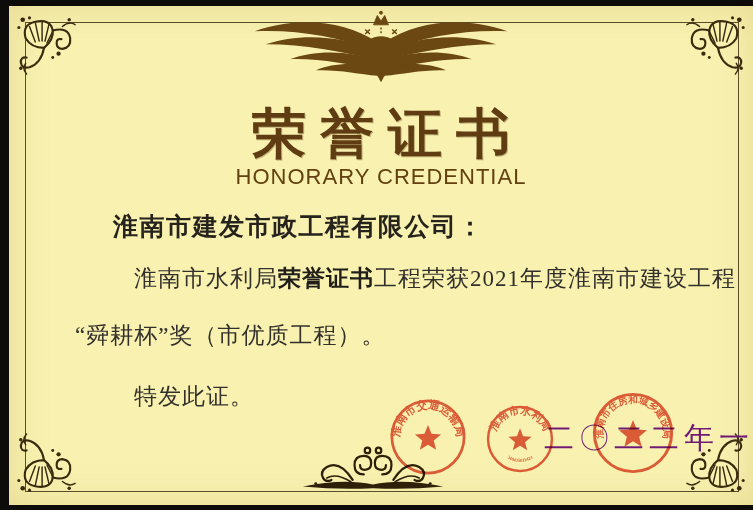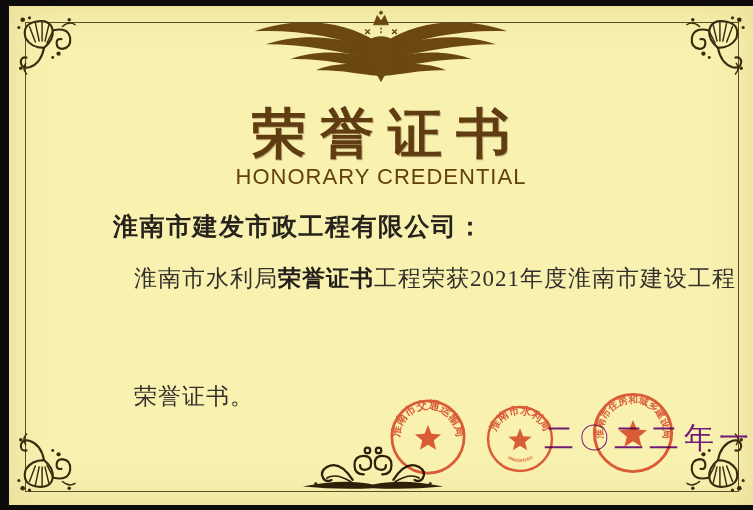--- a/index.html
+++ b/index.html
@@ -173,21 +173,22 @@
         <path d="M150 20 v6" fill="none" stroke-width="1.6" stroke-dasharray="2 2"></path>
       </g>
     </svg>
 
     <div class="title">荣誉证书</div>
     <div class="subtitle">HONORARY CREDENTIAL</div>
 
     <div class="recipient">淮南市建发市政工程有限公司：</div>
 
     <div class="body-line line-a"><span>淮南市水利局</span><span class="em">荣誉证书</span><span>工程荣获2021年度淮南市建设工程</span></div>
-    <div class="body-line line-c">荣誉证书。</div>
+    <div class="body-line line-b">“舜耕杯”奖（市优质工程）。</div>
+    <div class="body-line line-c">特发此证。</div>
 
     <div class="date">二〇二二年一月</div>
 
     <svg class="flourish-bottom" viewBox="0 0 160 52">
       <g fill="none" stroke="#2e2008" stroke-width="2.4" stroke-linecap="round">
         <circle cx="74" cy="8" r="3"></circle>
           <circle cx="86" cy="8" r="3"></circle>
         <path d="M70 34 Q60 34 60 24 Q60 14 70 14 Q78 14 78 22 Q78 29 71 29 Q66 29 66 24"></path>
         <path d="M90 34 Q100 34 100 24 Q100 14 90 14 Q82 14 82 22 Q82 29 89 29 Q94 29 94 24"></path>
         <path d="M58 40 Q44 18 30 26 Q22 31 26 38 Q29 43 35 40"></path>

